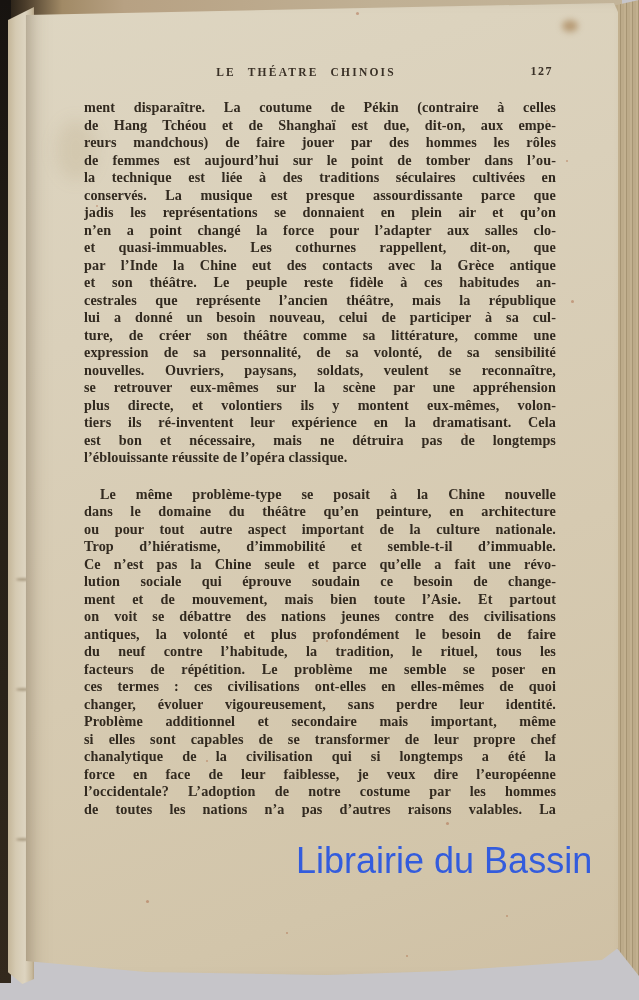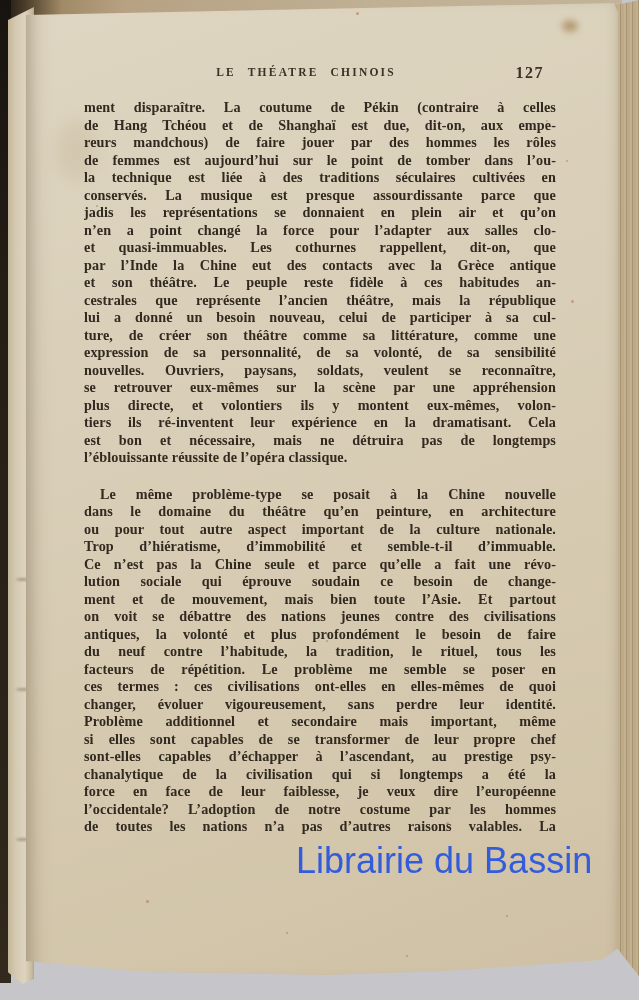--- a/index.html
+++ b/index.html
@@ -35,29 +35,30 @@
     background:repeating-linear-gradient(90deg,#c2b08f 0 2px,#a69473 2px 3px,#bcaa89 3px 6px);
     clip-path:polygon(0 6px, 100% 0, 100% 100%, 0 96.5%);
   }
   
   .page {
     position:absolute; left:26px; top:0; width:592px; height:980px;
     background:linear-gradient(160deg,#ded6c2 0%,#dad0ba 30%,#d6cab1 60%,#d2c5aa 85%,#cfc0a4 100%);
     clip-path:polygon(0 15px, 588px 3px, 592px 12px, 592px 948px, 576px 960px, 420px 971px, 300px 975px, 120px 972px, 0 961px);
     box-shadow:inset 14px 0 22px -14px rgba(90,70,45,.55), inset -6px 0 14px -8px rgba(90,70,45,.35);
     color:#32291f;
+    padding-left:9px;
   }
   .header-title {
     position:absolute; left:120px; top:66px; width:320px;
     text-align:center; font-size:11.5px; font-weight:700;
     letter-spacing:2.2px; word-spacing:7px; color:#3a3127;
   }
   .page-number {
     position:absolute; right:74px; top:64px;
-    font-size:16px; font-weight:700; letter-spacing:1.5px; color:#3a3127;
+    font-size:12px; font-weight:700; letter-spacing:1.5px; color:#3a3127;
   }
   .text-body { position:absolute; left:58px; top:99px; width:472px; }
   .para + .para { margin-top:19px; }
   .line {
     height:17.5px; line-height:17.5px; overflow:hidden;
     font-size:14.2px; font-weight:700; letter-spacing:.1px;
     text-align:justify; text-align-last:justify; text-justify:inter-word;
     color:#322a20;
   }
   .line.indent { text-indent:16px; }
@@ -135,21 +136,20 @@
           <div class="line">lution sociale qui éprouve soudain ce besoin de change-</div>
           <div class="line">ment et de mouvement, mais bien toute l’Asie. Et partout</div>
           <div class="line">on voit se débattre des nations jeunes contre des civilisations</div>
           <div class="line">antiques, la volonté et plus profondément le besoin de faire</div>
           <div class="line">du neuf contre l’habitude, la tradition, le rituel, tous les</div>
           <div class="line">facteurs de répétition. Le problème me semble se poser en</div>
           <div class="line">ces termes : ces civilisations ont-elles en elles-mêmes de quoi</div>
           <div class="line">changer, évoluer vigoureusement, sans perdre leur identité.</div>
           <div class="line">Problème additionnel et secondaire mais important, même</div>
           <div class="line">si elles sont capables de se transformer de leur propre chef</div>
-          <div class="line">sont-elles capables d’échapper à l’ascendant, au prestige psy-</div>
           <div class="line">chanalytique de la civilisation qui si longtemps a été la</div>
           <div class="line">force en face de leur faiblesse, je veux dire l’européenne</div>
           <div class="line">l’occidentale? L’adoption de notre costume par les hommes</div>
           <div class="line">de toutes les nations n’a pas d’autres raisons valables. La</div>
         </div>
       </div>
 
     <div class="watermark" style="color: rgb(43, 87, 224);">Librairie du Bassin</div>
 
     <div class="speck" style="left:330px;top:12px;width:3px;height:3px"></div>

